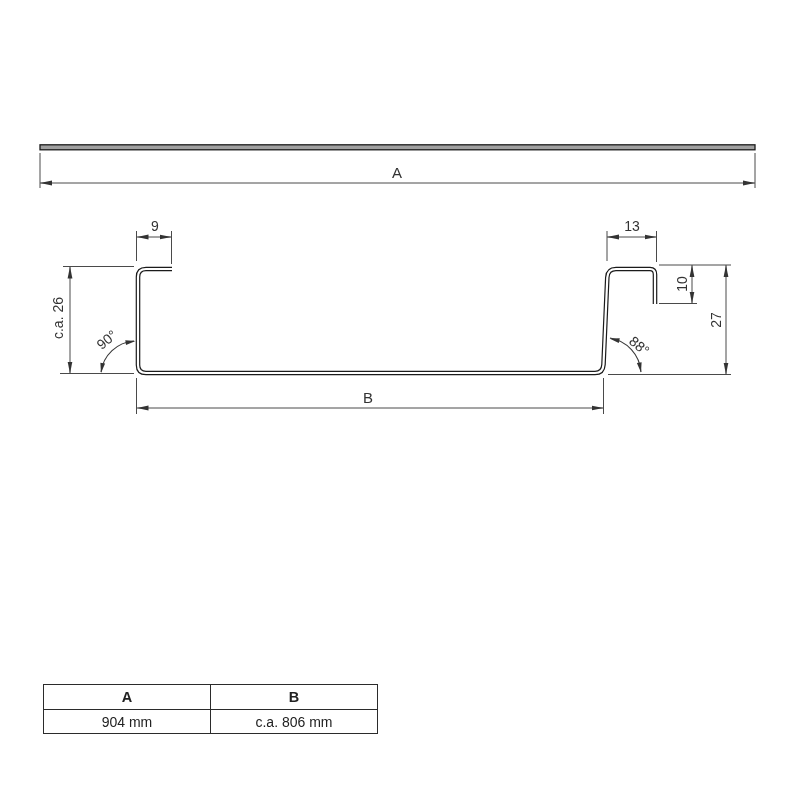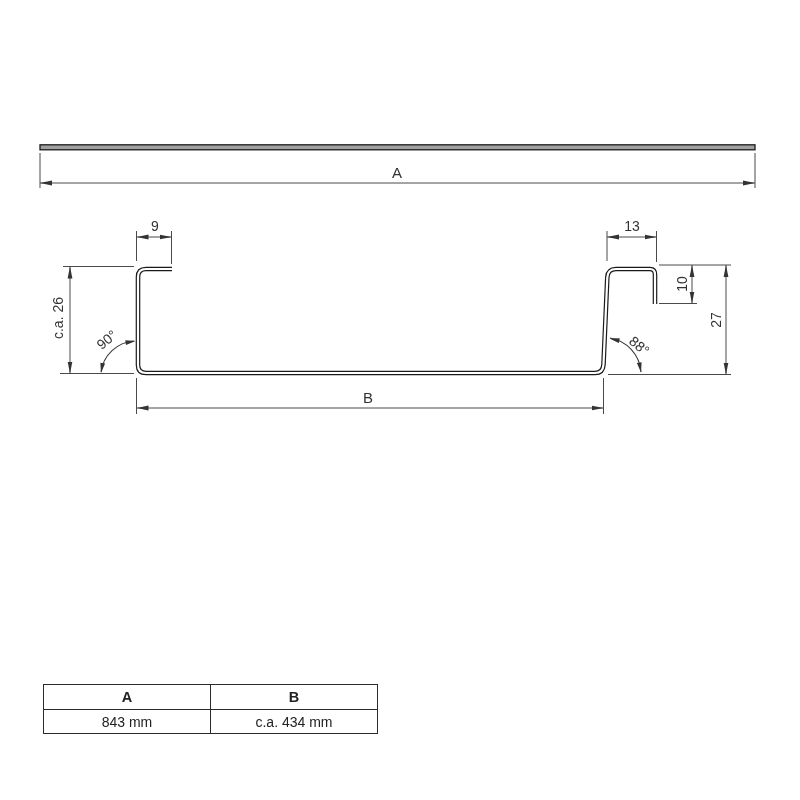--- a/index.html
+++ b/index.html
@@ -113,19 +113,19 @@
     </g>
   </svg>
 
   <table id="dim-table">
     <tbody>
         <tr>
       <th>A</th>
       <th>B</th>
     </tr>
     <tr>
-      <td>843 mm</td>
-      <td>c.a. 434 mm</td>
+      <td>904 mm</td>
+      <td>c.a. 806 mm</td>
     </tr>
   </tbody>
     </table>
 
 </div>
 
 </body></html>

